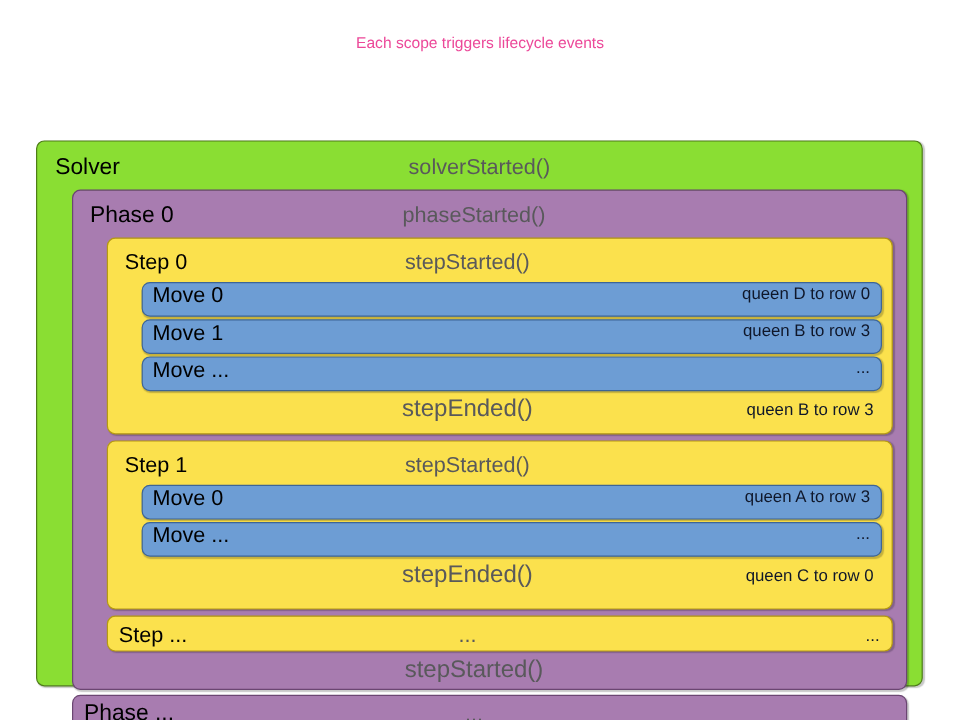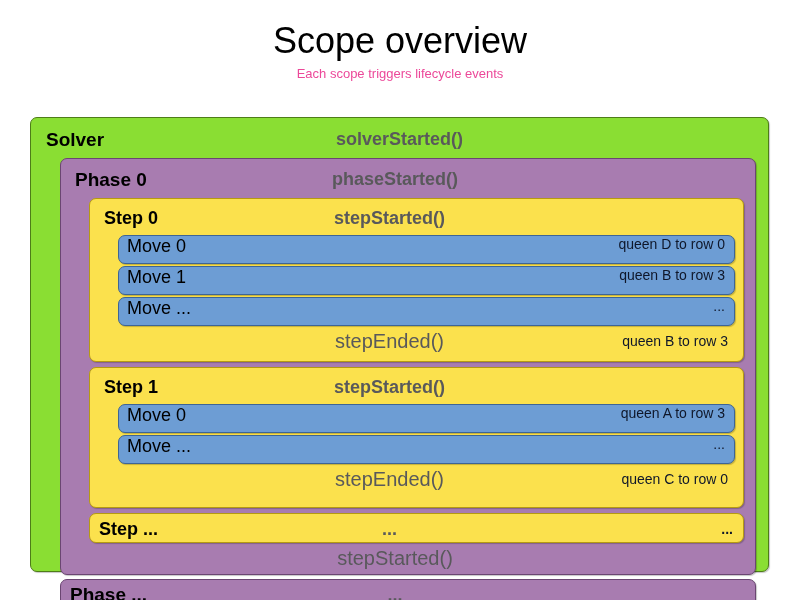--- a/index.html
+++ b/index.html
@@ -55,21 +55,20 @@
   .phase  { background: #a87cb0; border-color: #6b4672; }
   .step   { background: #fbe14d; border-color: #b59a12; }
   .move   { background: #6d9dd4; border-color: #3d6596; }
 
   
   .row {
     position: relative;
     height: 30px;
     line-height: 30px;
     white-space: nowrap;
-    font-weight: bold;
   }
   .row.tall { height: 31px; line-height: 31px; }
 
   .label {
     position: absolute;
     left: 9px;
     top: 0;
     font-size: 19px;
     color: #000000;
   }
@@ -119,21 +118,20 @@
   .step0 > .footer-event > .event,
   .step1 > .footer-event > .event { transform: translateX(-27px); }
 
   .moverow .label { font-size: 18px; left: 8px; }
   .moverow .detail { right: 9px; }
 </style>
 </head>
 <body>
 
 <div class="header">
-  <div class="title">Scope overview</div>
   <div class="subtitle">Each scope triggers lifecycle events</div>
 </div>
 
 <div class="diagram">
 
   <div class="scope solver">
 
     <div class="row tall">
       <span class="label">Solver</span>
       <span class="event">solverStarted()</span>

